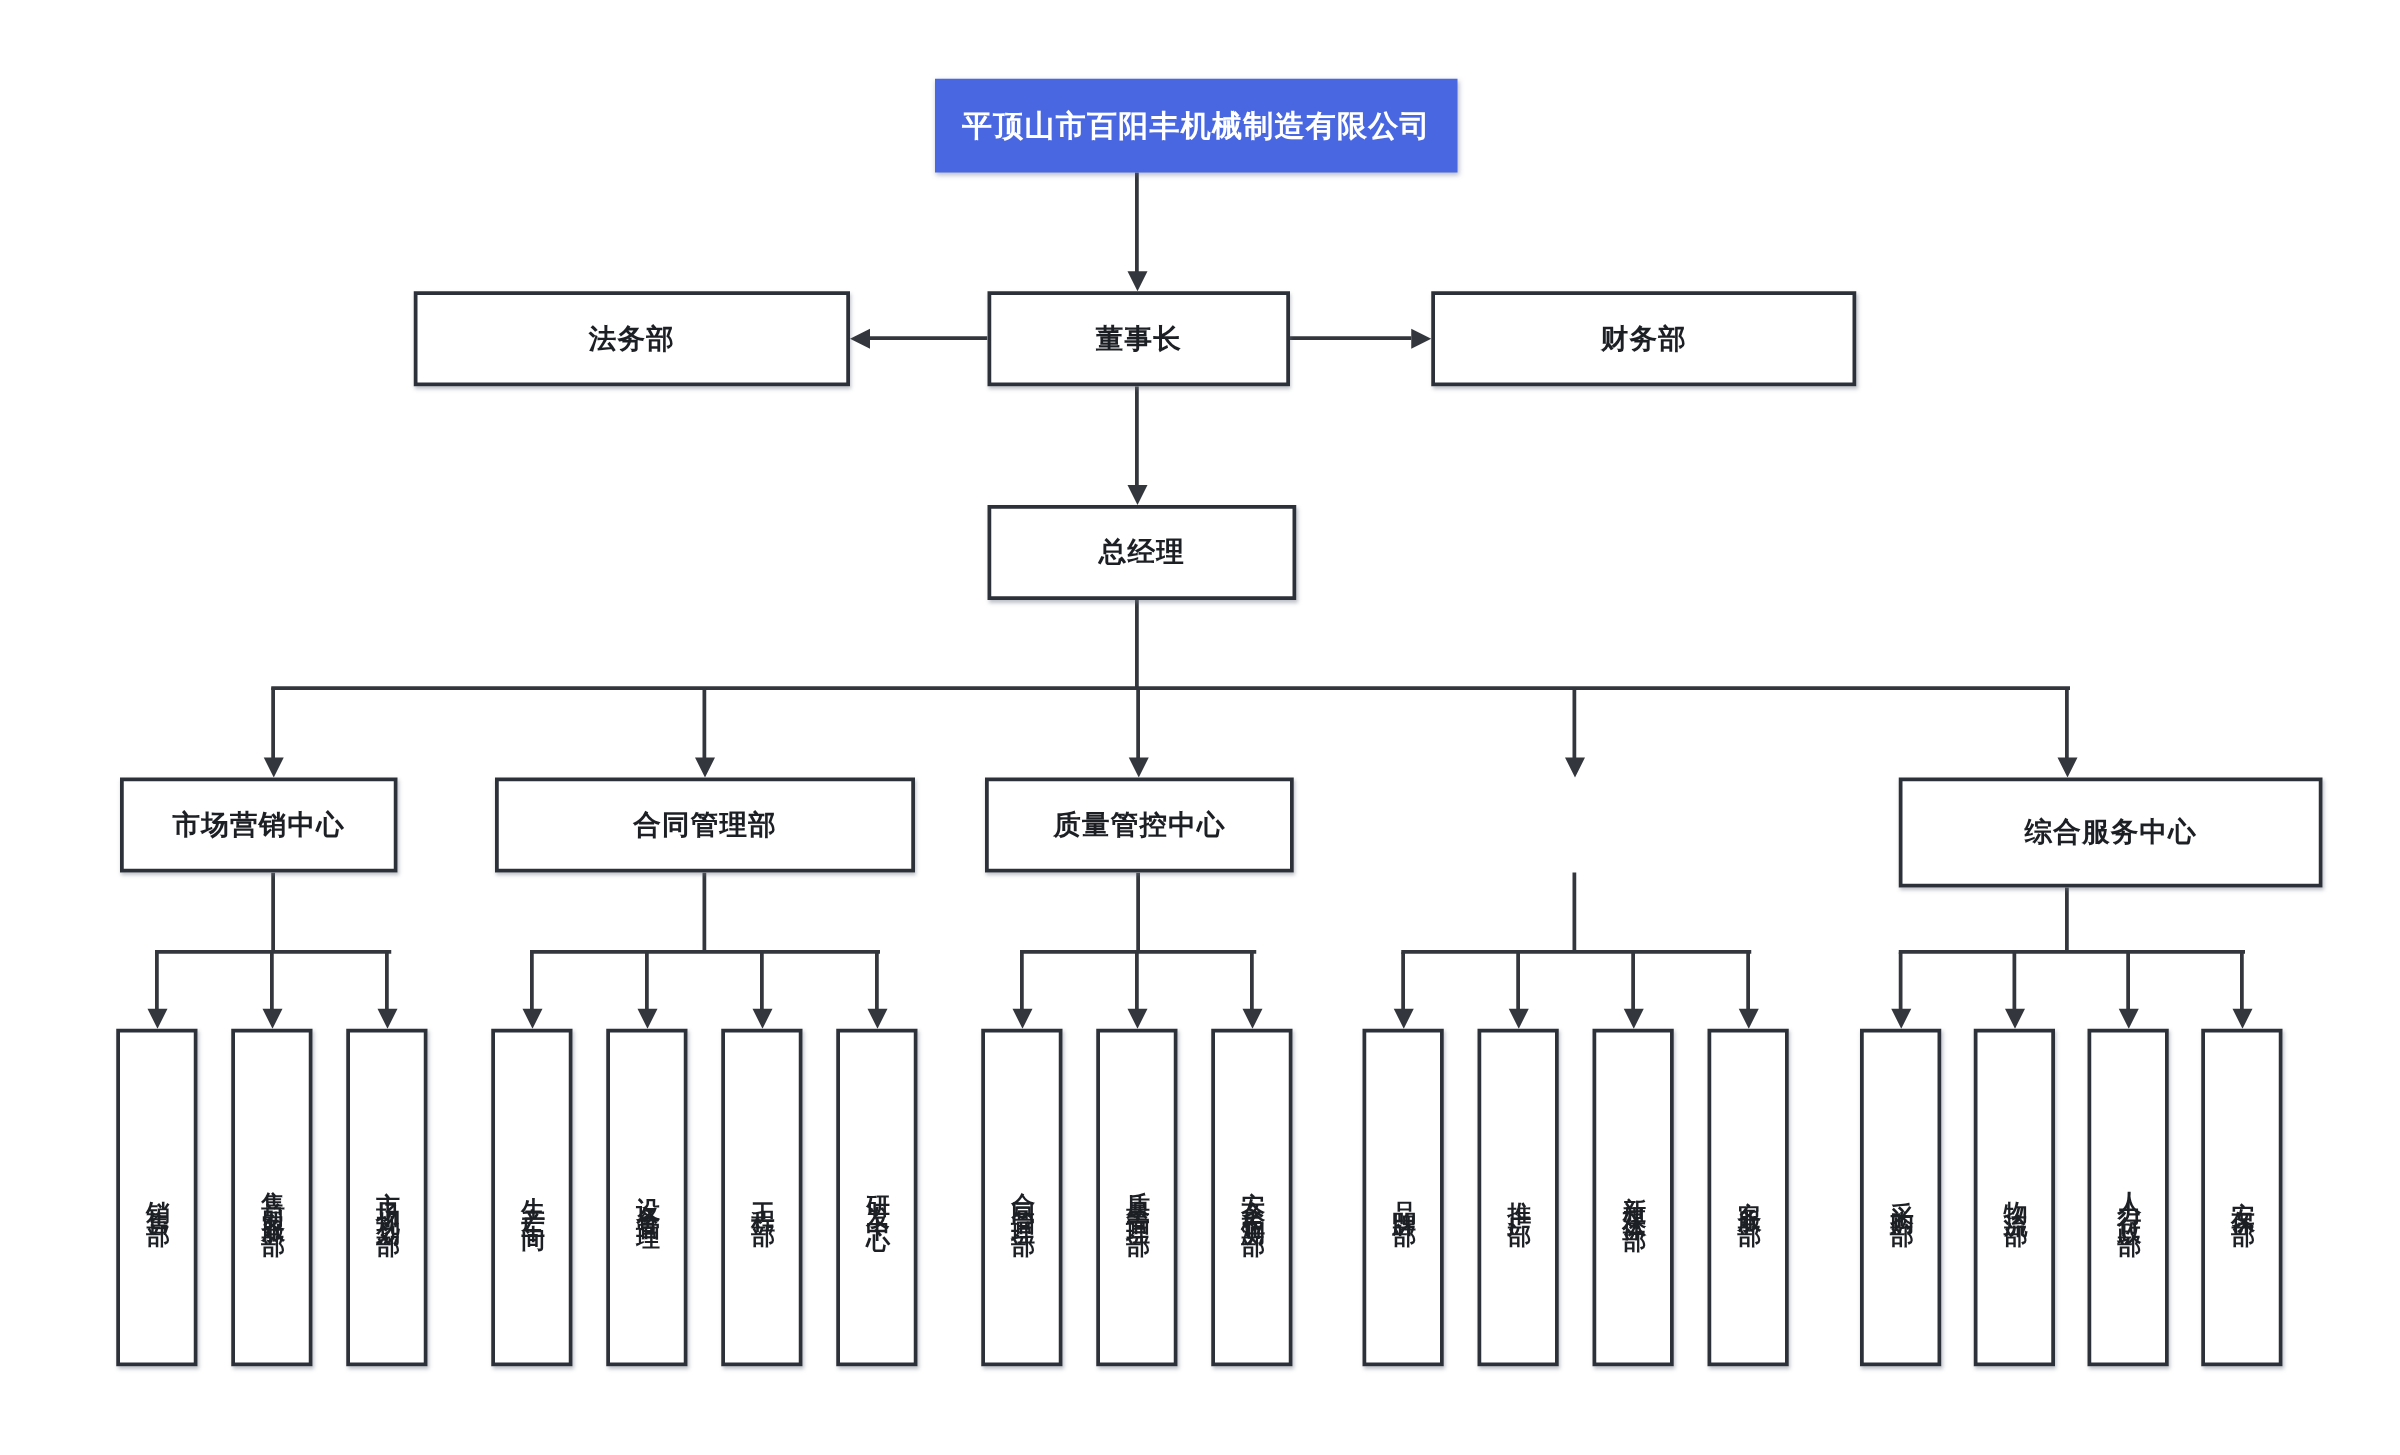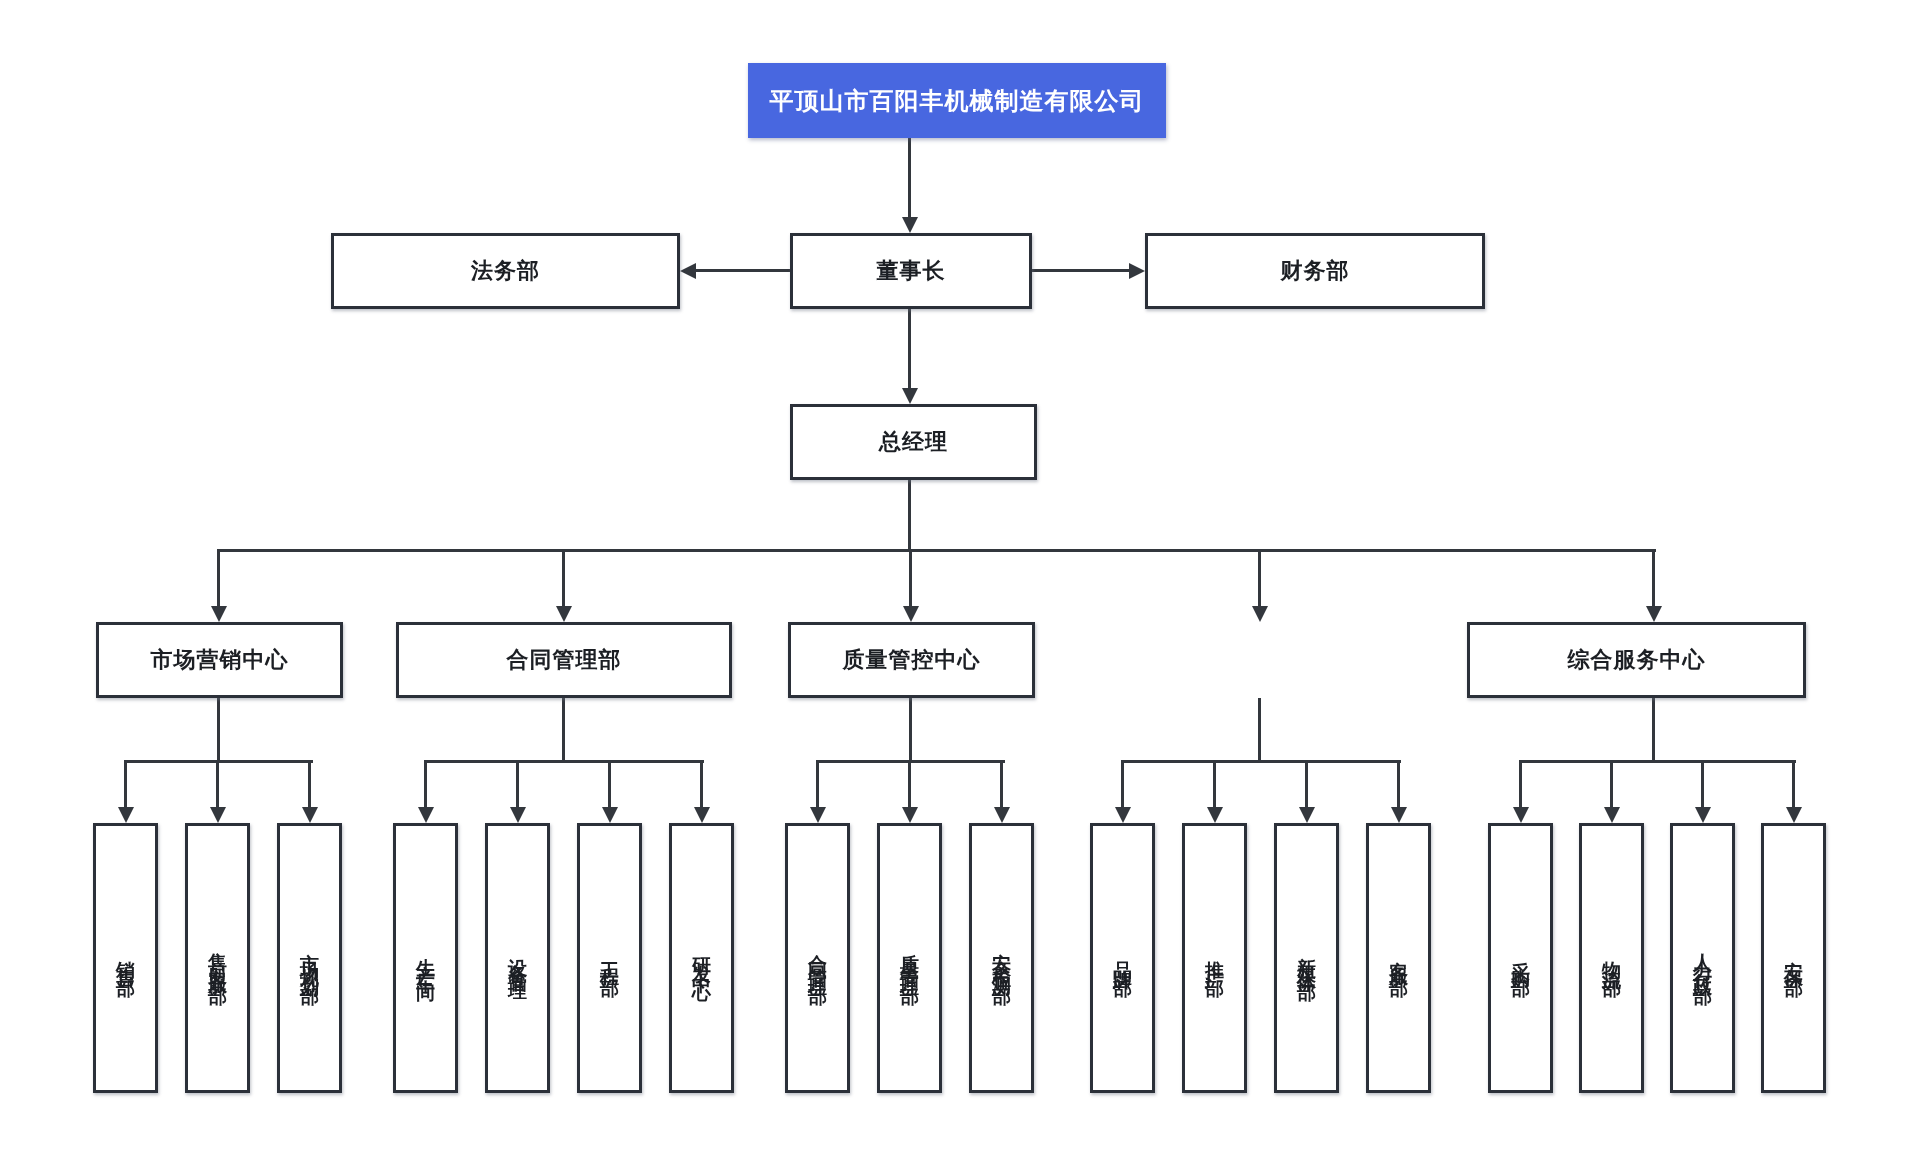--- a/index.html
+++ b/index.html
@@ -156,30 +156,30 @@
     <span>董事长</span>
   </div>
   <div class="node" style="left:1145px;top:233px;width:340px;height:76px">
     <span>财务部</span>
   </div>
 
   <div class="node" style="left:790px;top:404px;width:247px;height:76px">
     <span>总经理</span>
   </div>
 
-  <div class="node" style="left:96px;top:622px;width:247px;height:76px">
+  <div class="node" style="left:96px;top:622px;width:222px;height:76px">
     <span>市场营销中心</span>
   </div>
   <div class="node" style="left:396px;top:622px;width:336px;height:76px">
     <span>合同管理部</span>
   </div>
   <div class="node" style="left:788px;top:622px;width:247px;height:76px">
     <span>质量管控中心</span>
   </div>
-  <div class="node" style="left:1467px;top:622px;width:339px;height:76px">
+  <div class="node" style="left:1519px;top:622px;width:339px;height:88px">
     <span>综合服务中心</span>
   </div>
 
   <div class="node leaf" style="left:93px;top:823px;width:65px;height:270px">
     <span class="vtext">销售部</span>
   </div>
   <div class="node leaf" style="left:185px;top:823px;width:65px;height:270px">
     <span class="vtext">售前客服部</span>
   </div>
   <div class="node leaf" style="left:277px;top:823px;width:65px;height:270px">

